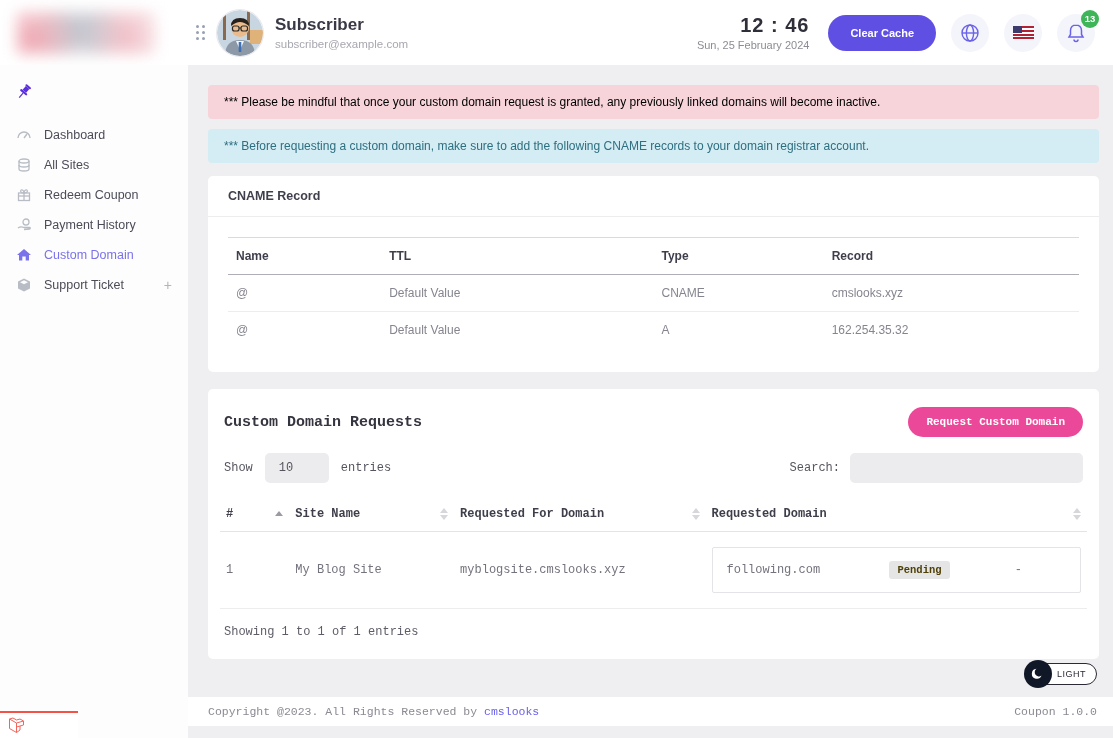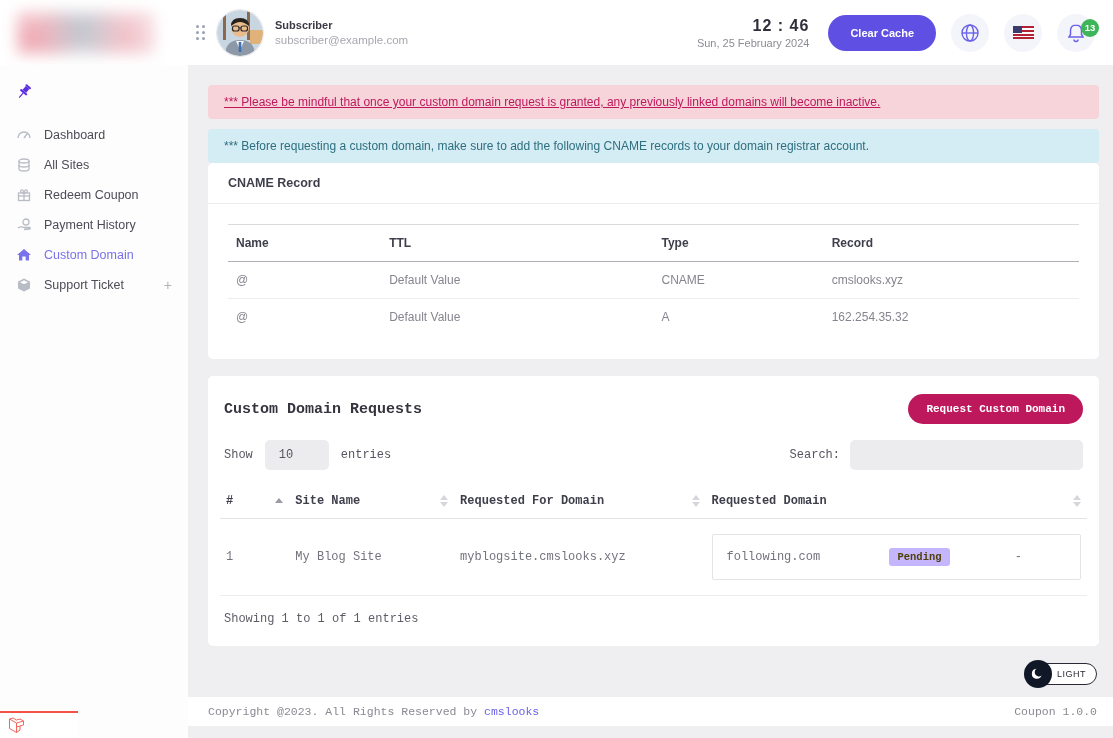--- a/index.html
+++ b/index.html
@@ -15,73 +15,73 @@
       radial-gradient(circle at 12% 60%, rgba(226,92,112,.55), transparent 40%),
       radial-gradient(circle at 45% 45%, rgba(110,130,150,.45), transparent 55%),
       radial-gradient(circle at 78% 55%, rgba(220,90,110,.4), transparent 45%),
       #fdfdfd;
     filter: blur(7px); }
   .user-block { display:flex; align-items:center; gap:12px; padding-left:8px; }
   .kebab { display:grid; grid-template-columns:repeat(2,3px); grid-gap:3px; cursor:pointer; }
   .kebab i { width:3px; height:3px; border-radius:50%; background:#97a0b4; }
   .avatar { width:46px; height:46px; border-radius:50%; overflow:hidden; flex:0 0 46px;
     box-shadow:0 0 0 1px #e8e8ee; cursor:pointer; }
-  .user-name { font-size:11px; font-weight:bold; color:#3a3a46; }
+  .user-name { font-size:17px; font-weight:bold; color:#3a3a46; }
   .user-email { font-size:11.5px; color:#a7a7b0; margin-top:3px; }
 
   .header-right { margin-left:auto; display:flex; align-items:center; gap:15px; padding-right:18px; }
   .clock { text-align:right; margin-right:4px; }
-  .time { font-size:16px; font-weight:bold; color:#2f2f3a; letter-spacing:1px; }
+  .time { font-size:20px; font-weight:bold; color:#2f2f3a; letter-spacing:1px; }
   .date { font-size:11px; color:#8c8c95; margin-top:2px; }
   .clear-cache { border:none; background:#5f4fe3; color:#fff; font-weight:bold; font-size:11px;
     padding:0 22px; height:36px; border-radius:18px; cursor:pointer; font-family:inherit; }
   .circle-btn { position:relative; width:38px; height:38px; border-radius:50%; border:none;
     background:#f4f4fb; display:flex; align-items:center; justify-content:center; cursor:pointer; }
   .badge-green { position:absolute; top:-4px; right:-4px; min-width:18px; height:18px;
     background:#3eb558; color:#fff; border-radius:50%; font-size:9.5px; font-weight:bold;
-    display:flex; align-items:center; justify-content:center;margin-top:9px; }
+    display:flex; align-items:center; justify-content:center; }
   .flag { position:relative; width:21px; height:13px;
     background:repeating-linear-gradient(180deg,#b22234 0 1.9px,#fff 1.9px 3.8px); }
   .flag::before { content:""; position:absolute; left:0; top:0; width:9px; height:7px; background:#3c3b6e; }
 
   
   .body-row { flex:1; display:flex; min-height:0; }
   .sidebar { width:188px; background:#fdfdfd; position:relative; padding-top:18px; flex:0 0 188px; }
   .pin { padding-left:16px; margin-bottom:16px; cursor:pointer; }
   .nav-item { display:flex; align-items:center; gap:12px; padding:7px 16px; cursor:pointer;
     font-size:12.5px; color:#4c4c58; }
   .nav-item .nicon { width:16px; display:flex; justify-content:center; }
   .nav-item.active { color:#7a72ea; }
   .nav-plus { margin-left:auto; color:#b3b3ba; font-size:14px; }
 
   .debugbar { position:absolute; left:0; bottom:0; width:78px; height:27px; background:#fff;
     border-top:2px solid #f55247; display:flex; align-items:center; padding-left:8px; cursor:pointer; }
 
   
   .main { flex:1; background:#efeff1; position:relative; padding:20px 14px 0 20px; }
   .alert { border-radius:4px; padding:10px 16px; font-size:12px; }
-  .alert.danger { background:#f7d4da; color:#be185d;text-decoration:underline; }
+  .alert.danger { background:#f7d4da; color:#000000; }
   .alert.info { background:#d4ecf3; color:#2e6f80; margin-top:10px; }
 
   .card { background:#fff; border-radius:5px; }
-  .cname-card { }
+  .cname-card { margin-top:13px; }
   .card-title { padding:13px 20px; font-size:12.5px; font-weight:bold; color:#3f3f4c;
     border-bottom:1px solid #ededf0; }
   .card-body { padding:20px 20px 24px; }
   table { width:100%; border-collapse:collapse; }
   .cname-table th { text-align:left; font-size:12px; font-weight:bold; color:#3f3f4c;
     padding:11px 8px; border-top:1px solid #d9d9de; border-bottom:1px solid #aeaeb6; }
   .cname-table td { font-size:12px; color:#85858f; padding:11px 8px; border-bottom:1px solid #ededf0; }
   .cname-table tr:last-child td { border-bottom:none; }
   .c-name{width:18%}.c-ttl{width:32%}.c-type{width:20%}.c-record{width:30%}
 
   .requests-card { margin-top:17px; padding:18px 12px 14px;font-family:Liberation Mono, monospace; }
   .req-head { display:flex; align-items:center; justify-content:space-between; padding:0 4px; }
   .req-title { font-size:15px; font-weight:bold; color:#35353f; }
-  .req-btn { border:none; background:#be185d; color:#fff; font-size:11px; font-weight:bold;
+  .req-btn { border:none; background:#ec4899; color:#fff; font-size:11px; font-weight:bold;
     height:30px; padding:0 18px; border-radius:15px; cursor:pointer; font-family:inherit; }
   .controls-row { display:flex; align-items:center; justify-content:space-between; margin:16px 4px 14px; }
   .length-ctl { display:flex; align-items:center; gap:12px; font-size:12px; color:#55555f; }
   .length-select { width:64px; height:30px; background:#ececee; border-radius:5px; font-size:12px;
     color:#55555f; display:flex; align-items:center; padding-left:14px; cursor:pointer; }
   .search-ctl { display:flex; align-items:center; gap:10px; font-size:12px; color:#55555f; }
   .search-input { width:233px; height:30px; background:#ececee; border:none; border-radius:5px;
     outline:none; padding:0 10px; font-family:inherit; font-size:12px; }
 
   .req-table th { text-align:left; font-size:12px; font-weight:bold; color:#3f3f4c;
@@ -91,21 +91,21 @@
   .sort { display:flex; flex-direction:column; line-height:5px; margin-left:8px; }
   .sort b { width:0; height:0; border-left:4px solid transparent; border-right:4px solid transparent; }
   .sort .up { border-bottom:5px solid #d6d6db; margin-bottom:2px; }
   .sort .down { border-top:5px solid #d6d6db; }
   .sort.asc .up { border-bottom-color:#9a9aa3; }
   .t-idx{width:8%}.t-site{width:19%}.t-for{width:29%}.t-dom{width:44%}
 
   .domain-box { border:1px solid #e3e3e8; border-radius:2px; display:flex; align-items:center;
     padding:13px 14px; }
   .domain-text { flex:0 0 48%; color:#73737d; font-size:12px; }
-  .pending-badge { background:#c4b5fd; color:#4d3f05; font-size:10.5px; font-weight:bold;
+  .pending-badge { background:#e5e5e5; color:#4d3f05; font-size:10.5px; font-weight:bold;
     padding:3px 8px; border-radius:3px; }
   .dash-action { margin-left:auto; margin-right:44px; color:#73737d; }
 
   .table-footer { display:flex; align-items:center; justify-content:space-between; margin:16px 4px 6px; }
   .summary { font-size:12px; color:#5d5d67; }
   .pagination { display:flex; align-items:center; gap:14px; }
   .page-link { font-size:12px; color:#d3d3d9; cursor:default; }
   .page-current { width:33px; height:33px; border-radius:50%; background:#5f4fe3; color:#fff;
     font-size:12px; display:flex; align-items:center; justify-content:center; cursor:pointer; }
 

